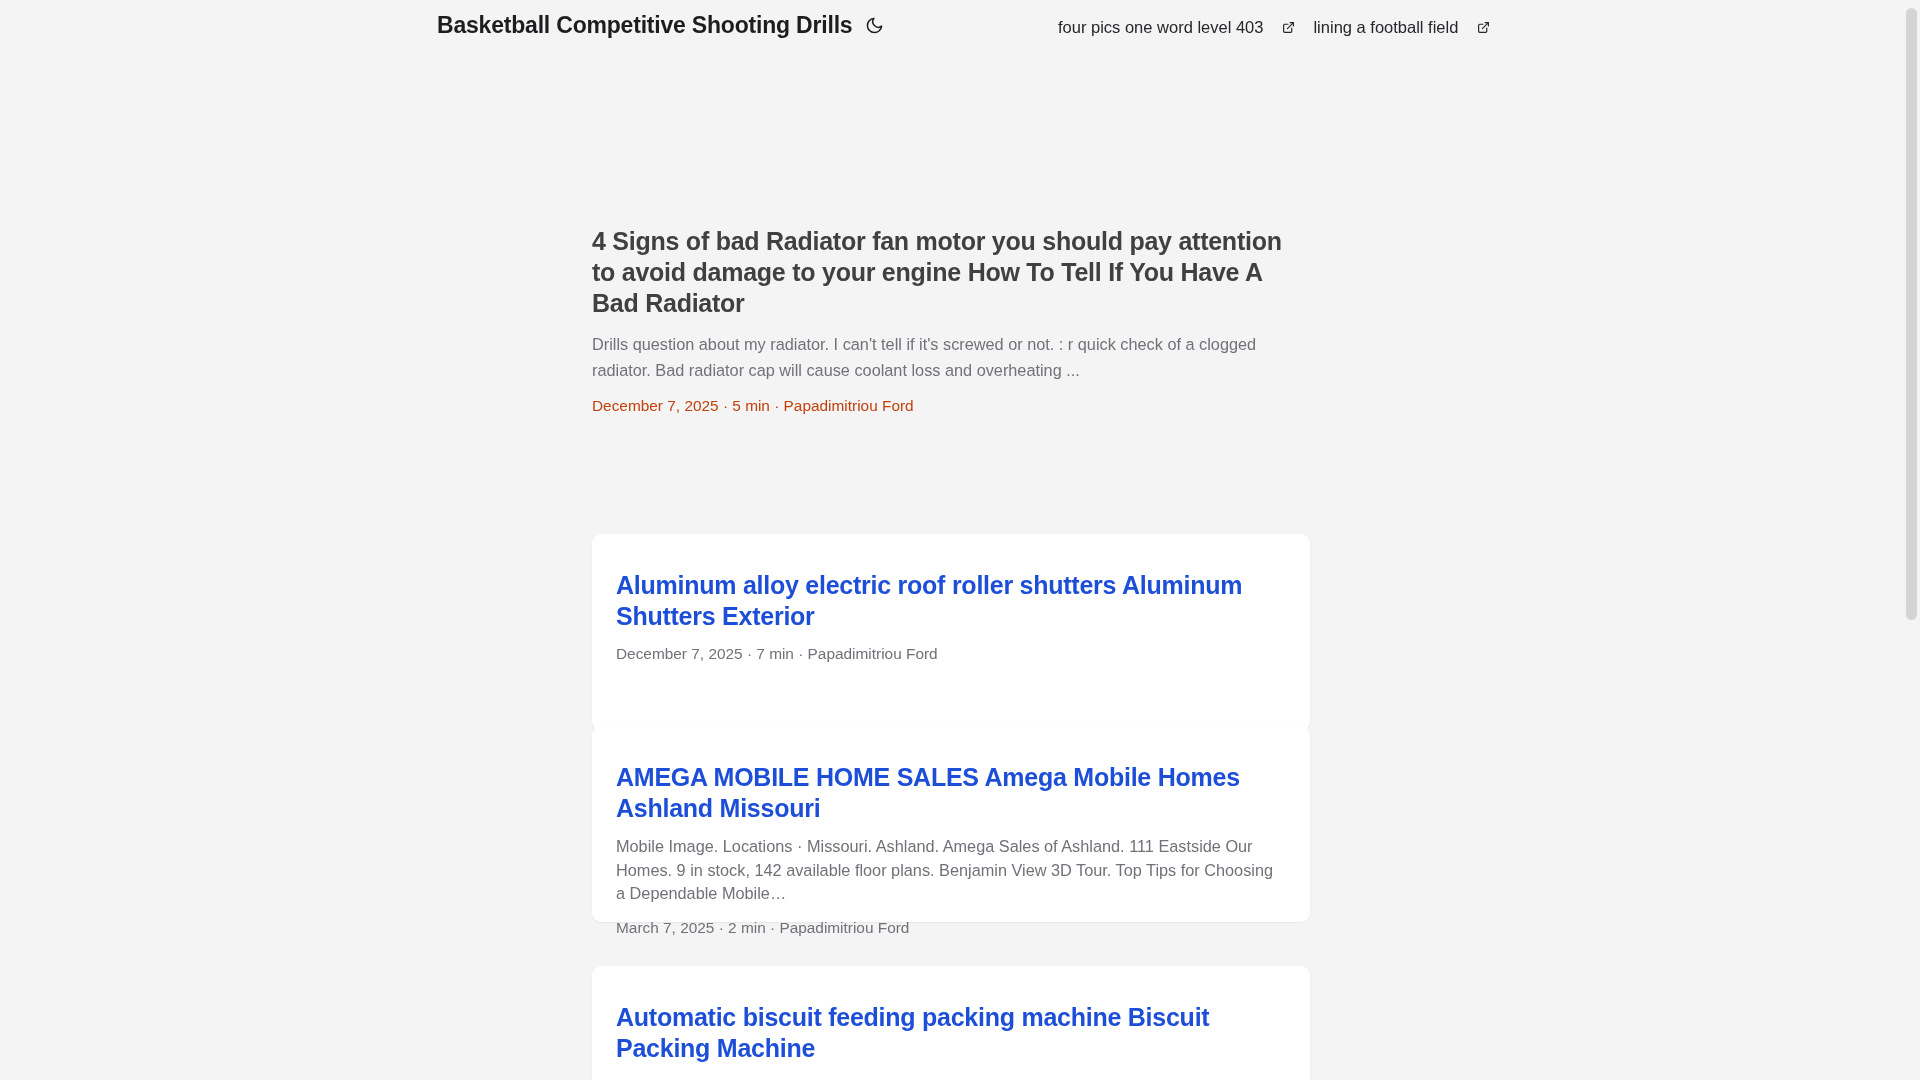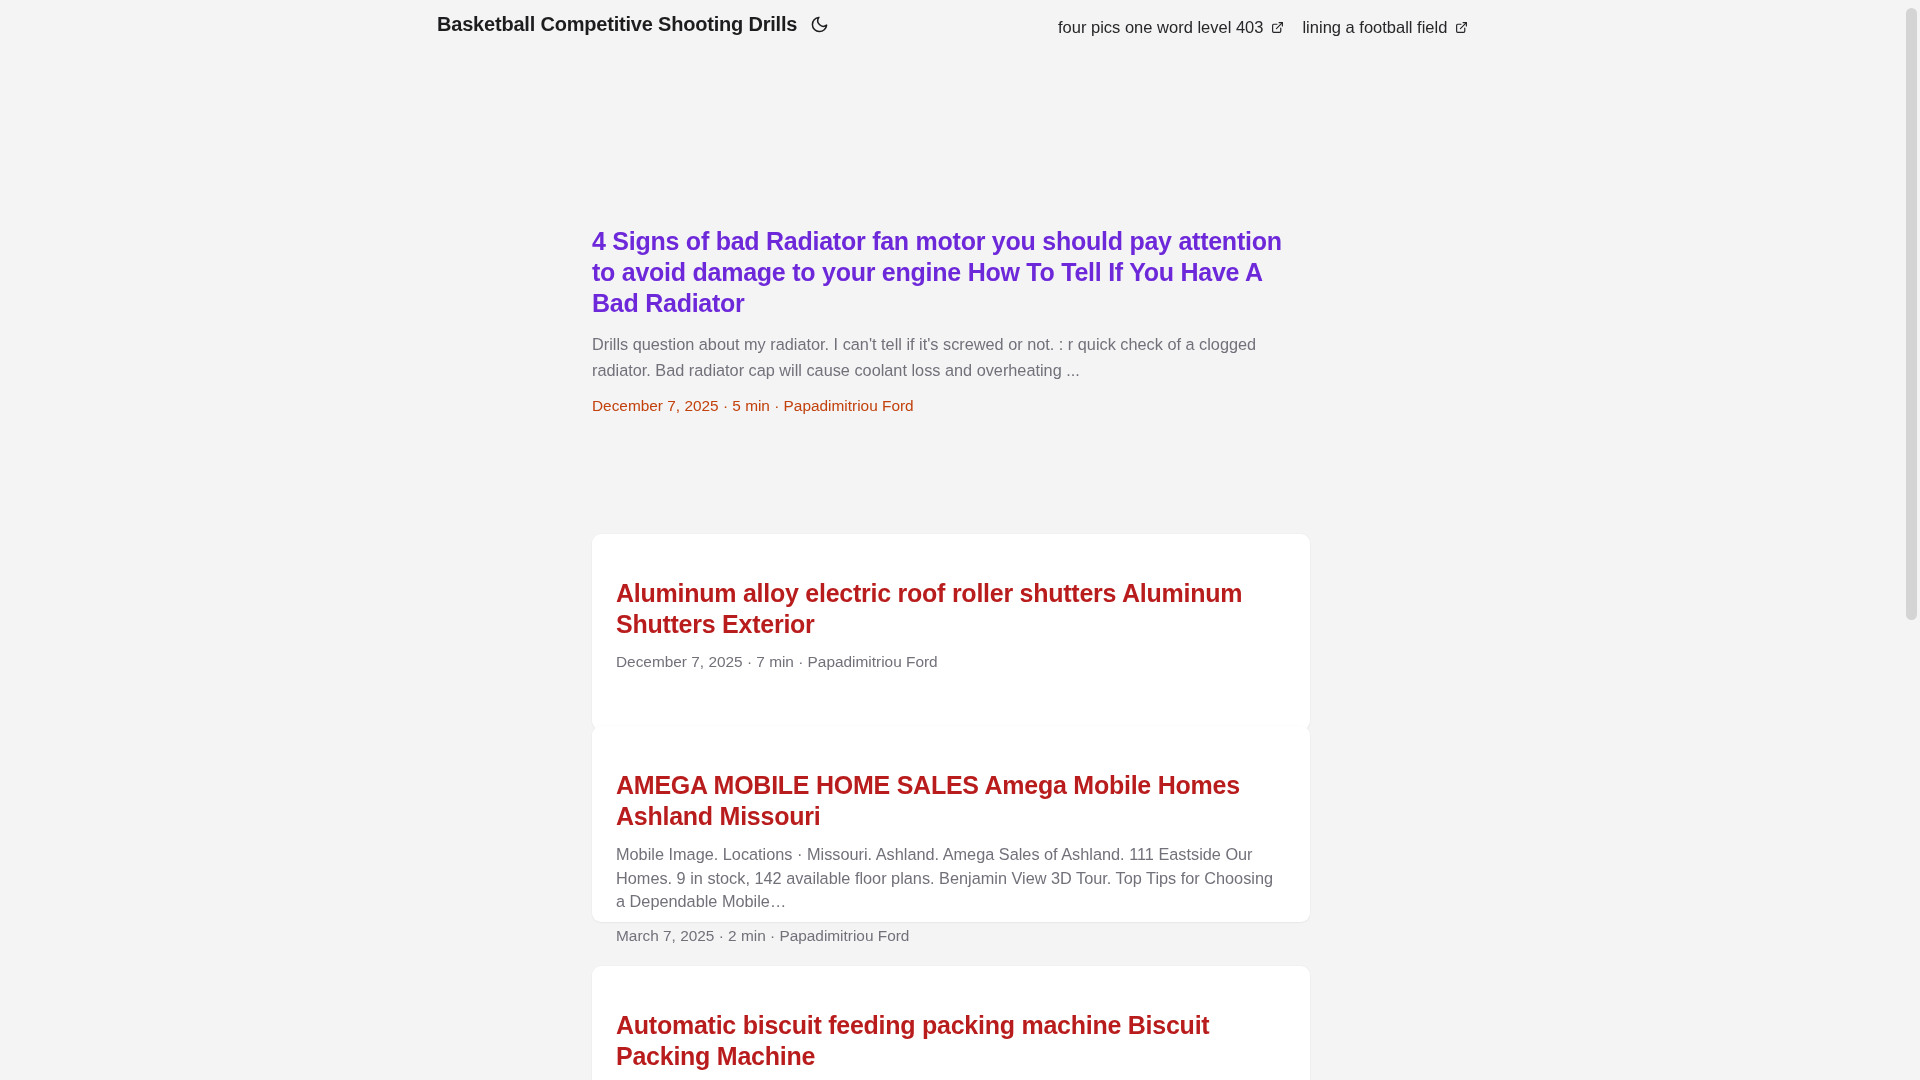--- a/index.html
+++ b/index.html
@@ -34,21 +34,21 @@
   }
   .brand {
     position: absolute;
     left: 437px;
     top: 12px;
     display: flex;
     align-items: center;
     gap: 11px;
   }
   .brand-title {
-    font-size: 20px;
+    font-size: 23px;
     font-weight: bold;
     color: #1d1d1f;
     letter-spacing: -0.2px;
     line-height: 1.2;
     white-space: nowrap;
   }
   .moon-btn {
     display: inline-flex;
     align-items: center;
     justify-content: center;
@@ -63,21 +63,21 @@
     position: absolute;
     left: 1058px;
     top: 18px;
     display: flex;
     align-items: center;
     gap: 18px;
   }
   .nav-link {
     display: inline-flex;
     align-items: center;
-    gap: 8px;
+    gap: 19px;
     font-size: 16.5px;
     color: #27272a;
     text-decoration: none;
     white-space: nowrap;
     cursor: pointer;
     line-height: 1.2;
   }
   .ext-icon {
     display: inline-flex;
     align-items: center;
@@ -98,21 +98,21 @@
   .featured-post {
     position: absolute;
     left: 592px;
     top: 168px;
     width: 718px;
   }
   .featured-post .post-title {
     font-size: 25px;
     line-height: 31px;
     font-weight: bold;
-    color: #6d28d9;
+    color: #404040;
     letter-spacing: -0.25px;
     margin: 0 0 12px 0;
   }
   .featured-post .post-excerpt {
     font-size: 16.3px;
     line-height: 26px;
     color: #71717a;
     margin: 0 0 12px 0;
   }
   .featured-post .post-meta {
@@ -129,23 +129,23 @@
     background: #ffffff;
     border-radius: 9px;
     box-shadow: 0 1px 2px rgba(0,0,0,0.045), 0 0 0 0.5px rgba(0,0,0,0.025);
     padding: 36px 24px 30px 24px;
     cursor: pointer;
   }
   .post-card .post-title {
     font-size: 25px;
     line-height: 31px;
     font-weight: bold;
-    color: #b91c1c;
+    color: #1d4ed8;
     letter-spacing: -0.25px;
-    margin: 8px 0 11px 0;
+    margin: 0 0 11px 0;
   }
   .post-card .post-excerpt {
     font-size: 16.3px;
     line-height: 23.5px;
     color: #71717a;
     margin: 0 0 11px 0;
     overflow: hidden;
     display: block;
   }
   .post-card .post-meta {

